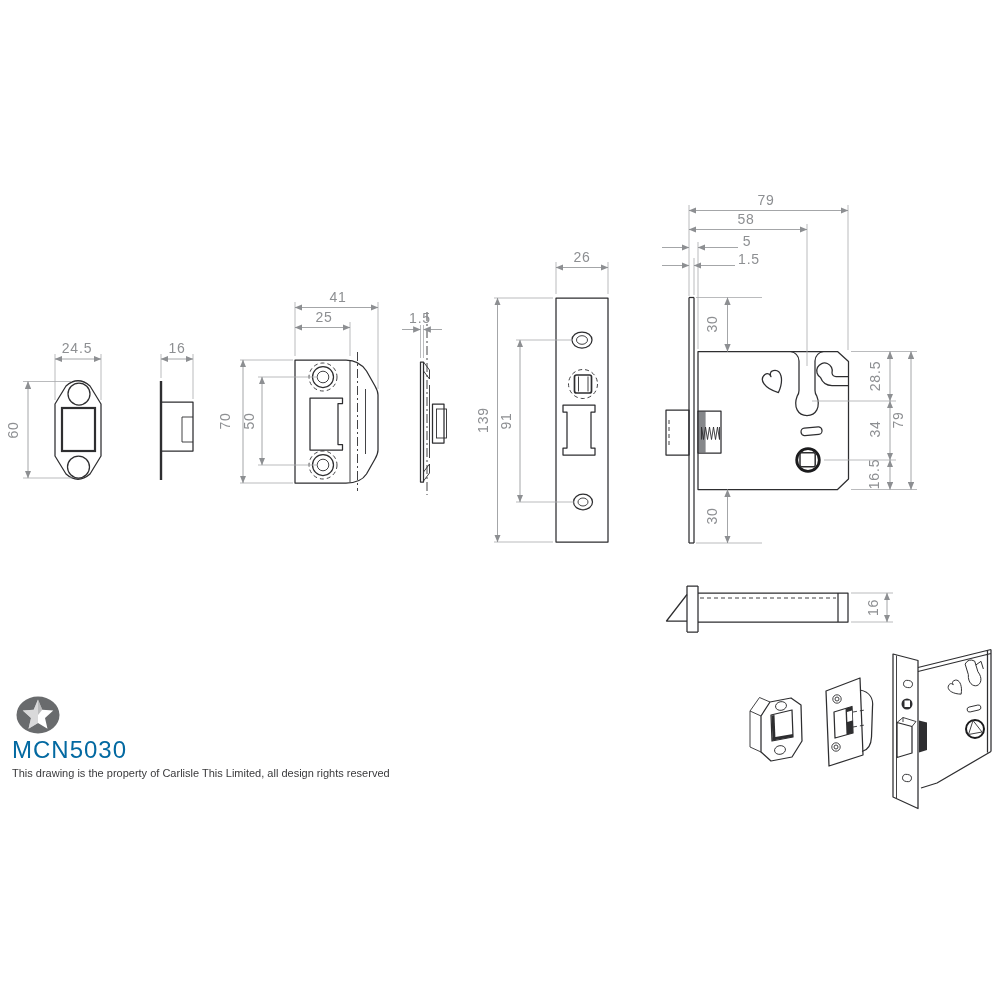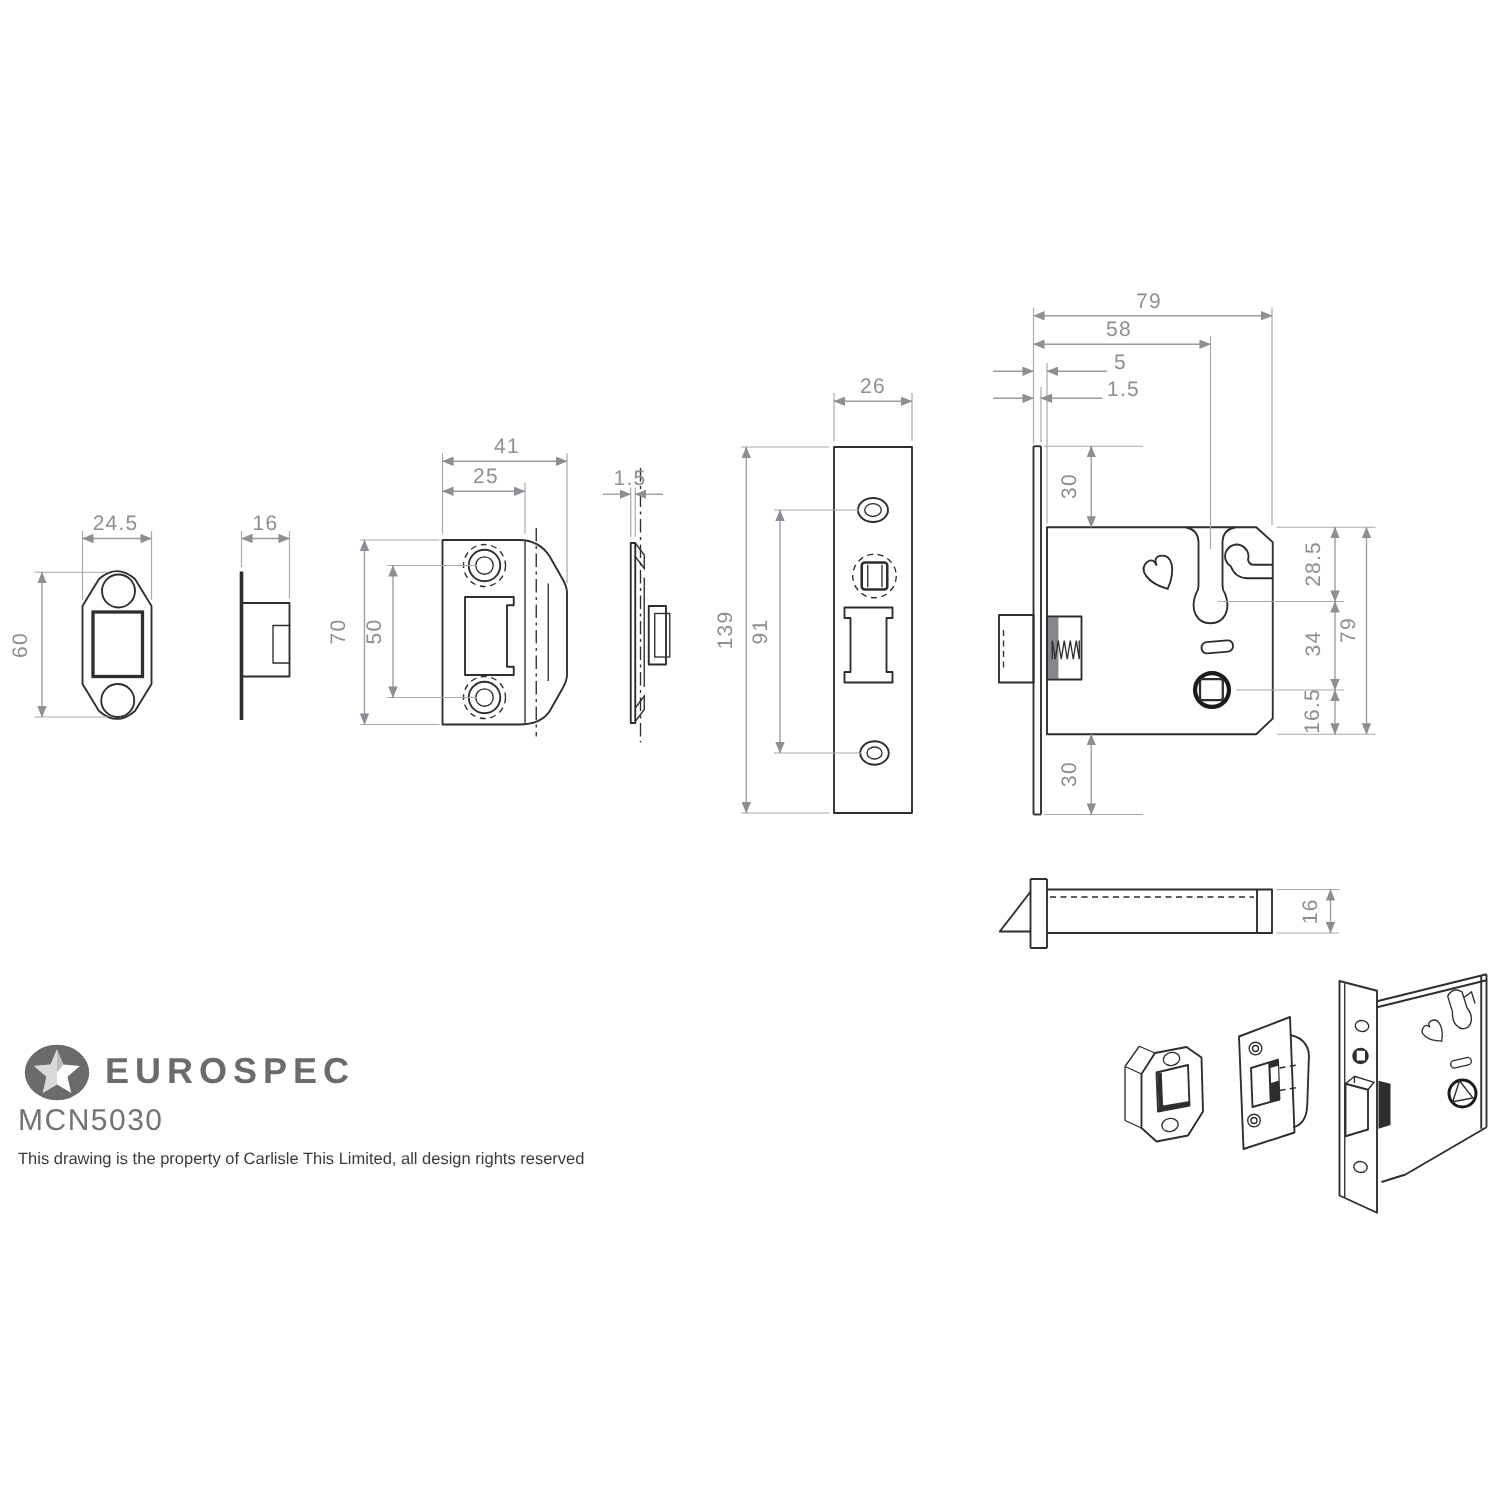--- a/index.html
+++ b/index.html
@@ -9,21 +9,21 @@
   .dimtxt{font-size:14px;fill:#8d8f92;letter-spacing:0.8px;}
   .obj{stroke:#2e2e30;fill:none;stroke-width:1.25;stroke-linejoin:round;stroke-linecap:butt;}
   .objthin{stroke:#2e2e30;fill:none;stroke-width:0.9;}
   .bold{stroke:#1b1b1d;fill:none;stroke-width:2.8;}
   .dim{stroke:#9a9c9e;fill:none;stroke-width:0.9;}
   .ext{stroke:#a8aaac;fill:none;stroke-width:0.8;}
   .dash{stroke-dasharray:4,3;}
   .cdash{stroke-dasharray:9,3,2,3;}
   .logo-row{position:absolute;left:16px;top:696px;display:flex;align-items:center;gap:10px;}
   .logo-word{font-size:24px;font-weight:bold;color:#696b6d;letter-spacing:4px;}
-  .model{position:absolute;left:12px;top:736px;font-size:20px;color:#737373;letter-spacing:1px;}
+  .model{position:absolute;left:12px;top:736px;font-size:24px;color:#0369a1;letter-spacing:1px;}
   .copyright{position:absolute;left:12px;top:767px;font-size:11px;color:#3a3a3c;}
 </style>
 </head>
 <body>
 
 <svg id="canvas" width="1000" height="1000" viewBox="0 0 1000 1000">
   <defs>
     <marker id="arr" markerWidth="9" markerHeight="7" refX="8.2" refY="3.5" orient="auto-start-reverse">
       <path d="M0,0 L8.5,3.5 L0,7 Z" fill="#8d8f92"></path>
     </marker>
@@ -237,16 +237,15 @@
   </g>
 </svg>
 
 <div class="logo-row">
   <svg width="44" height="38" viewBox="0 0 44 38">
     <ellipse cx="22" cy="19" rx="21.5" ry="18.5" fill="#696b6d"></ellipse>
     <path d="M22,3.5 L26.3,13.7 L37.3,14.6 L29,21.9 L31.5,32.7 L22,27 L12.5,32.7 L15,21.9 L6.7,14.6 L17.7,13.7 Z" fill="#ffffff"></path>
     <path d="M22,3.5 L22,27 L12.5,32.7 L15,21.9 L6.7,14.6 L17.7,13.7 Z" fill="#b9babc" opacity="0.55"></path>
     <path d="M22,3.5 L26.3,13.7 L22,19 Z" fill="#696b6d" opacity="0.45"></path>
   </svg>
-  <span class="logo-word">EUROSPEC</span>
 </div>
 <div class="model">MCN5030</div>
 <div class="copyright">This drawing is the property of Carlisle This Limited, all design rights reserved</div>
 
 </body></html>

